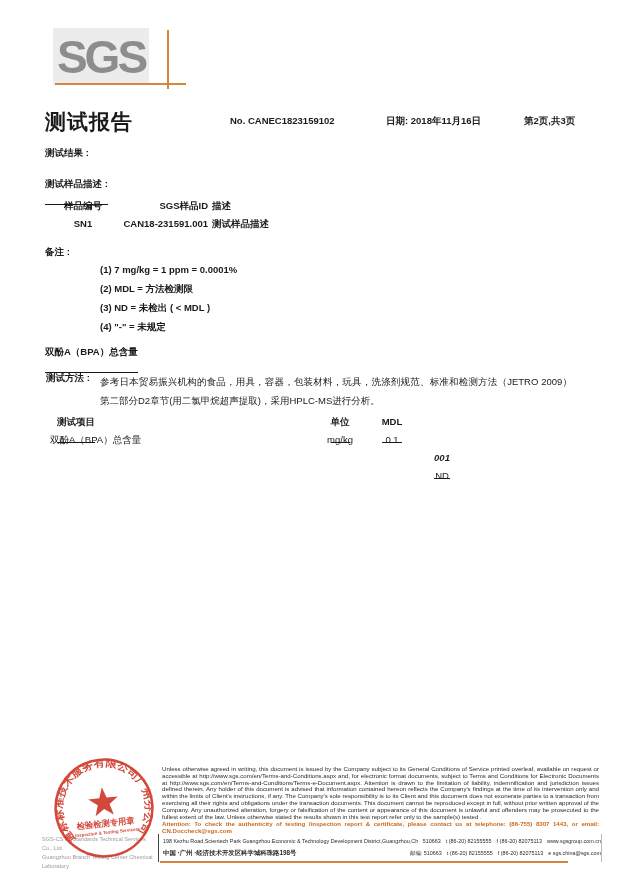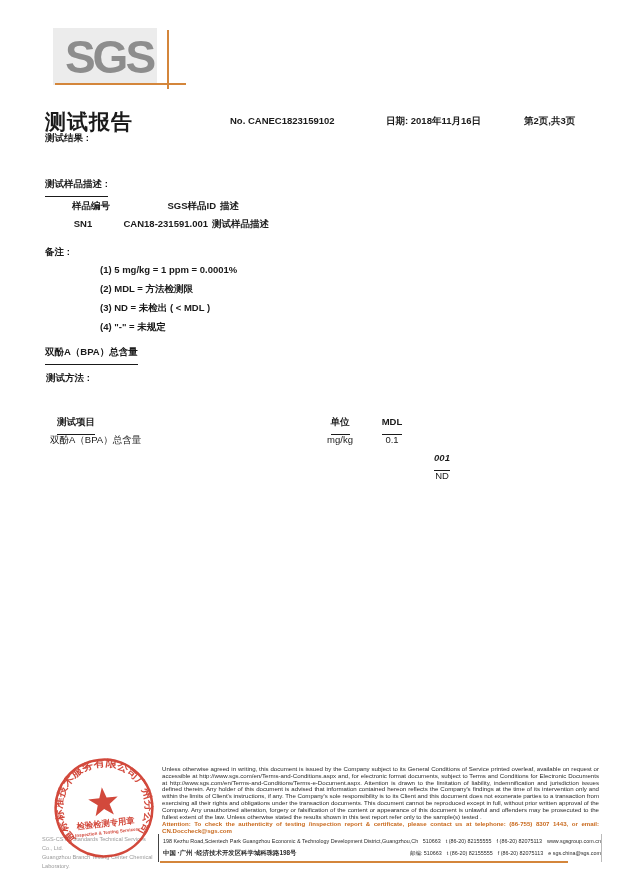--- a/index.html
+++ b/index.html
@@ -2,44 +2,44 @@
 <html><head>
 <meta charset="utf-8">
 <style>
   html,body{margin:0;padding:0;background:#fff;}
   .page{position:relative;width:619px;height:875px;background:#fff;overflow:hidden;
         font-family:"Liberation Sans","DejaVu Sans",sans-serif;color:#1a1a1a;}
   .abs{position:absolute;}
 
   
   .logo-box{left:53px;top:28px;width:96px;height:57px;background:#ececec;
-            display:flex;align-items:center;justify-content:center;padding-left:8px;}
+            display:flex;align-items:center;justify-content:center;}
   .logo-text{font-weight:700;font-size:46px;letter-spacing:-3px;color:#8d8d8d;
              font-family:"Liberation Sans",sans-serif;line-height:1;}
   .logo-hline{left:55px;top:83px;width:131px;height:2px;background:#d4863b;}
   .logo-vline{left:167px;top:30px;width:2px;height:59px;background:#d4863b;}
 
   
   .doc-title{left:45px;top:108px;font-size:21px;font-weight:700;letter-spacing:1px;}
   .hdr{font-size:9.5px;font-weight:700;padding-left:8px;}
   .report-no{left:222px;top:115px;}
   .report-date{left:378px;top:115px;}
   .report-pages{left:516px;top:115px;}
 
   .lbl{font-size:9.5px;font-weight:700;}
-  .u{border-bottom:1px solid #1a1a1a;padding-bottom:7px;}
+  .u{border-bottom:1px solid #1a1a1a;padding-bottom:15px;}
 
-  .results-label{left:45px;top:132px;}
+  .results-label{left:45px;top:147px;}
   .sample-title{left:45px;top:178px;}
 
   
   .s-col1{left:58px;width:50px;text-align:center;}
   .s-col2{left:118px;width:90px;text-align:right;}
   .s-col3{left:212px;}
-  .s-hdr{top:200px;font-size:9.5px;font-weight:700;margin-left:8px;}
+  .s-hdr{top:200px;font-size:9.5px;font-weight:700;}
   .s-row{top:218px;font-size:9.5px;font-weight:700;}
 
   .remarks-label{left:45px;top:246px;}
   .remark{left:100px;font-size:9.5px;font-weight:700;}
 
   .bpa-title{left:45px;top:346px;}
 
   .method-label{left:46px;top:372px;}
   .method-text{left:100px;top:372px;width:472px;font-size:9.5px;font-weight:400;
                line-height:19px;text-align:justify;}
@@ -100,29 +100,30 @@
     <span class="u">测试样品描述 :</span>
   </div>
   <div class="abs s-hdr s-col1">样品编号</div>
   <div class="abs s-hdr s-col2">SGS样品ID</div>
   <div class="abs s-hdr s-col3">描述</div>
   <div class="abs s-row s-col1">SN1</div>
   <div class="abs s-row s-col2">CAN18-231591.001</div>
   <div class="abs s-row s-col3">测试样品描述</div>
 
   <div class="abs lbl remarks-label">备注 :</div>
-  <div class="abs remark" style="top:264px;">(1) 5 mg/kg = 1 ppm = 0.0001%</div>
+  <div class="abs remark" style="top:264px;">(1) 7 mg/kg = 1 ppm = 0.0001%</div>
   <div class="abs remark" style="top:283px;">(2) MDL = 方法检测限</div>
   <div class="abs remark" style="top:302px;">(3) ND = 未检出 ( &lt; MDL )</div>
   <div class="abs remark" style="top:321px;">(4) "-" = 未规定</div>
 
   <div class="abs lbl bpa-title">
     <span class="u">双酚A（BPA）总含量</span>
   </div>
   <div class="abs lbl method-label">测试方法 :</div>
+  <div class="abs method-text">参考日本贸易振兴机构的食品，用具，容器，包装材料，玩具，洗涤剂规范、标准和检测方法（JETRO 2009）第二部分D2章节(用二氯甲烷超声提取)，采用HPLC-MS进行分析。</div>
 
   <div class="abs t-hdr t-col1h bold">
     <span class="u">测试项目</span>
   </div>
   <div class="abs t-hdr t-col2 bold">
     <span class="u">单位</span>
   </div>
   <div class="abs t-hdr t-col3 bold">
     <span class="u">MDL</span>
   </div>

